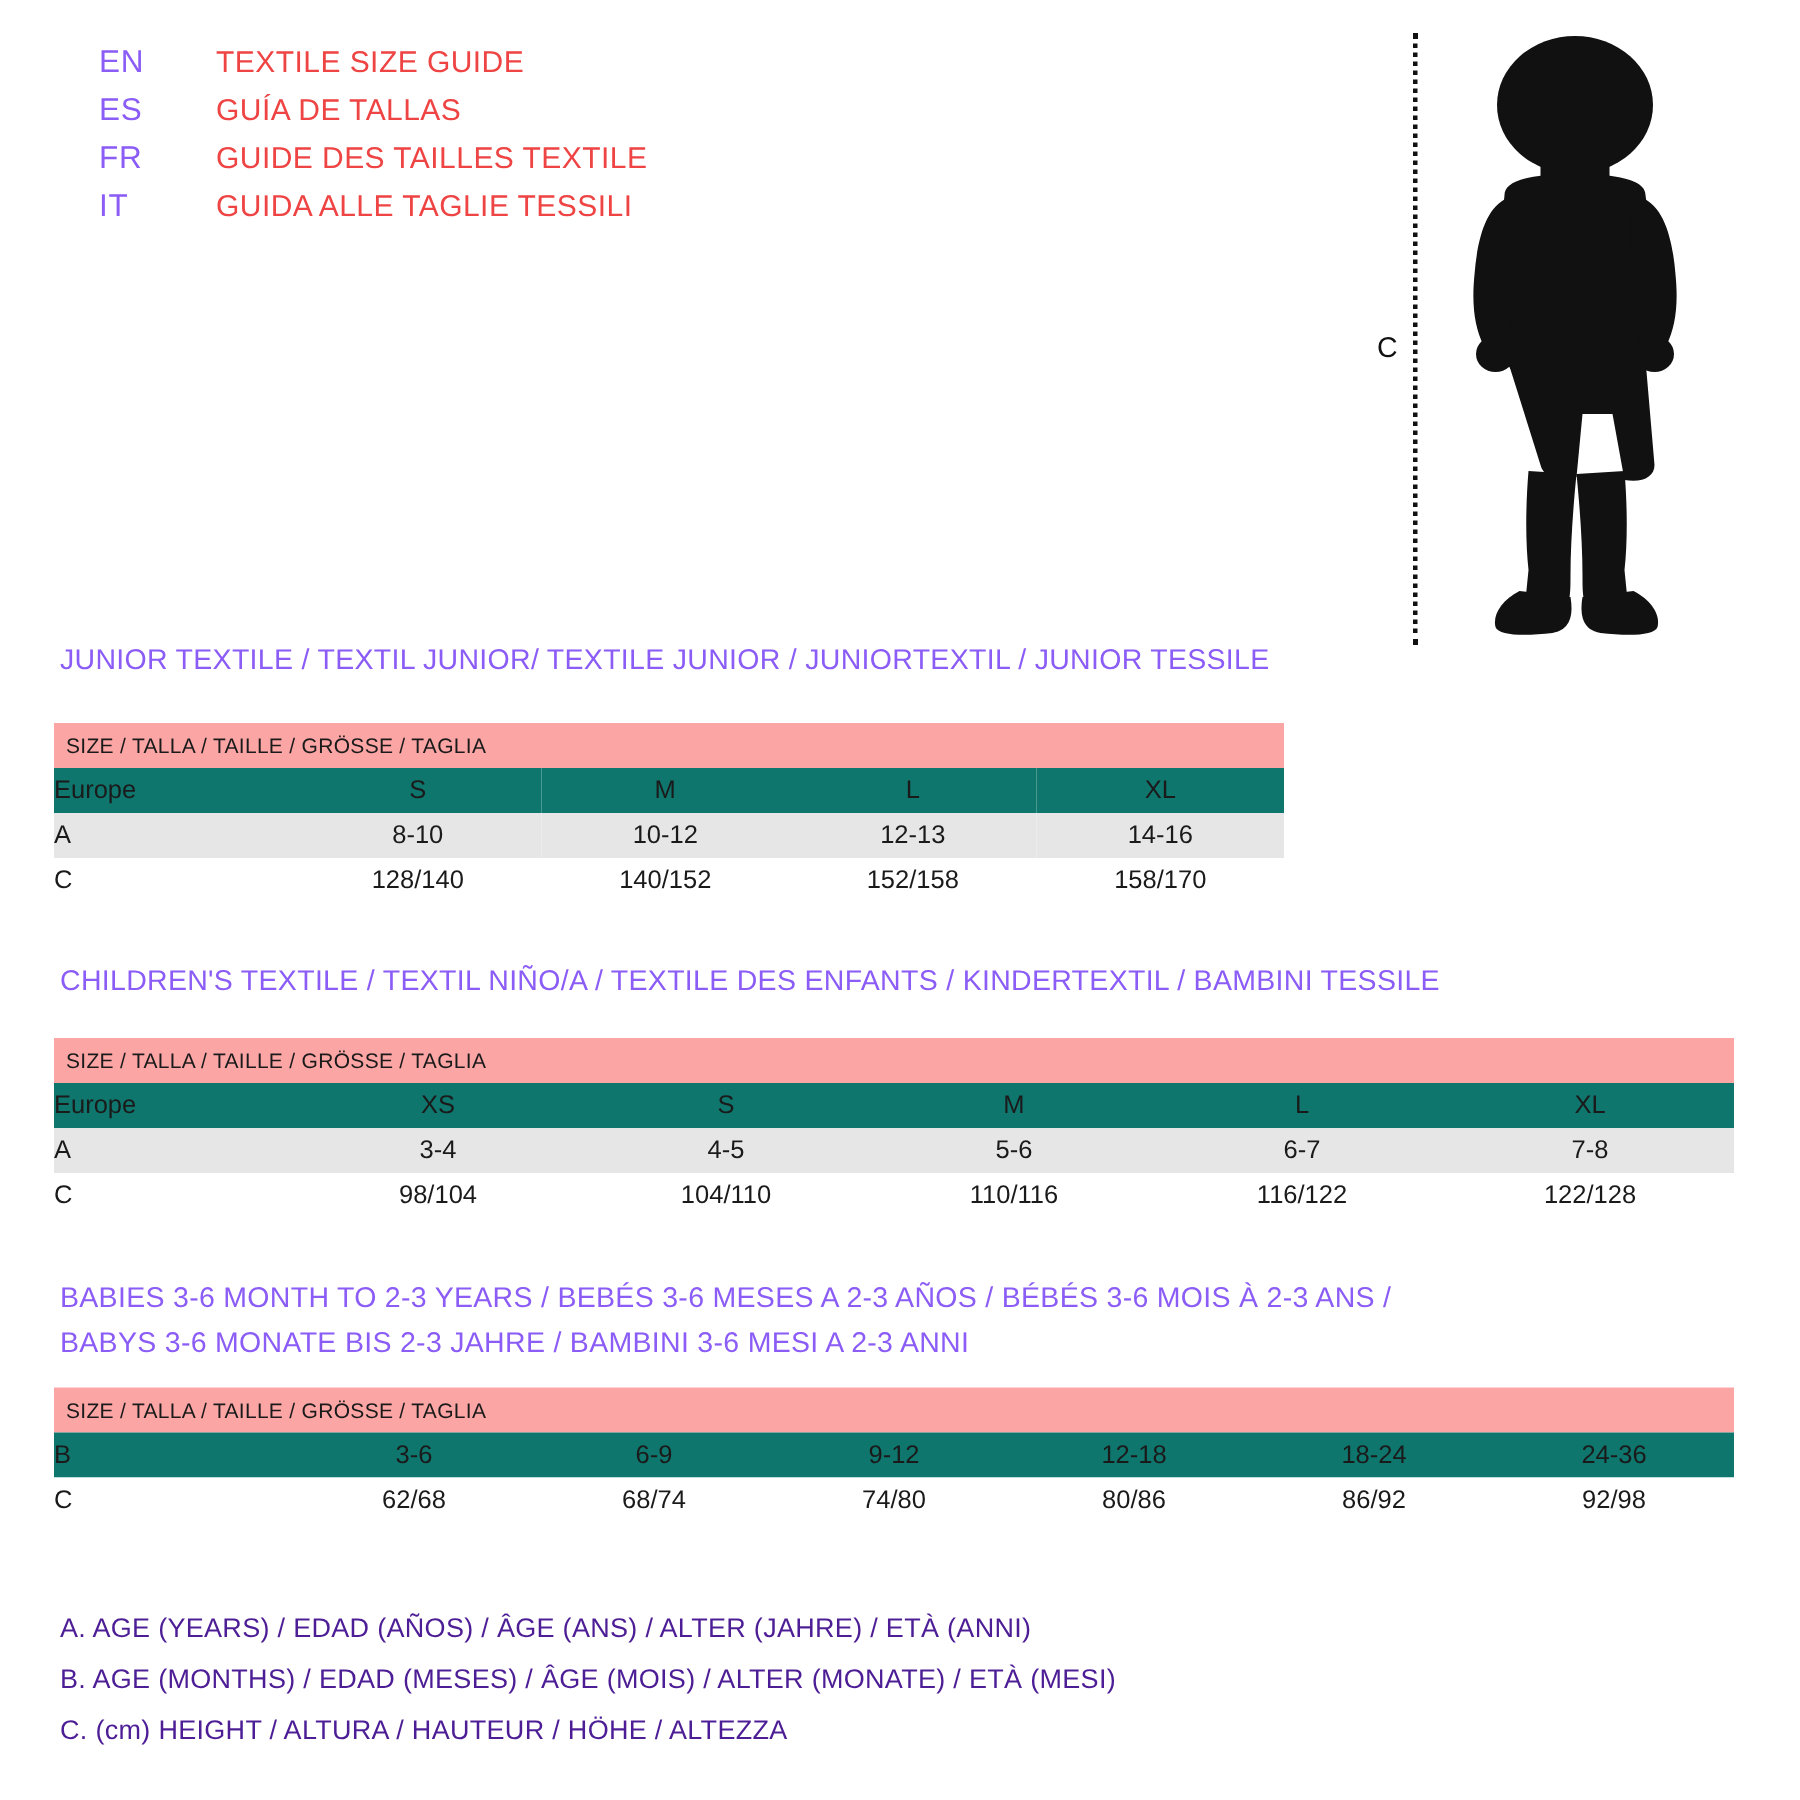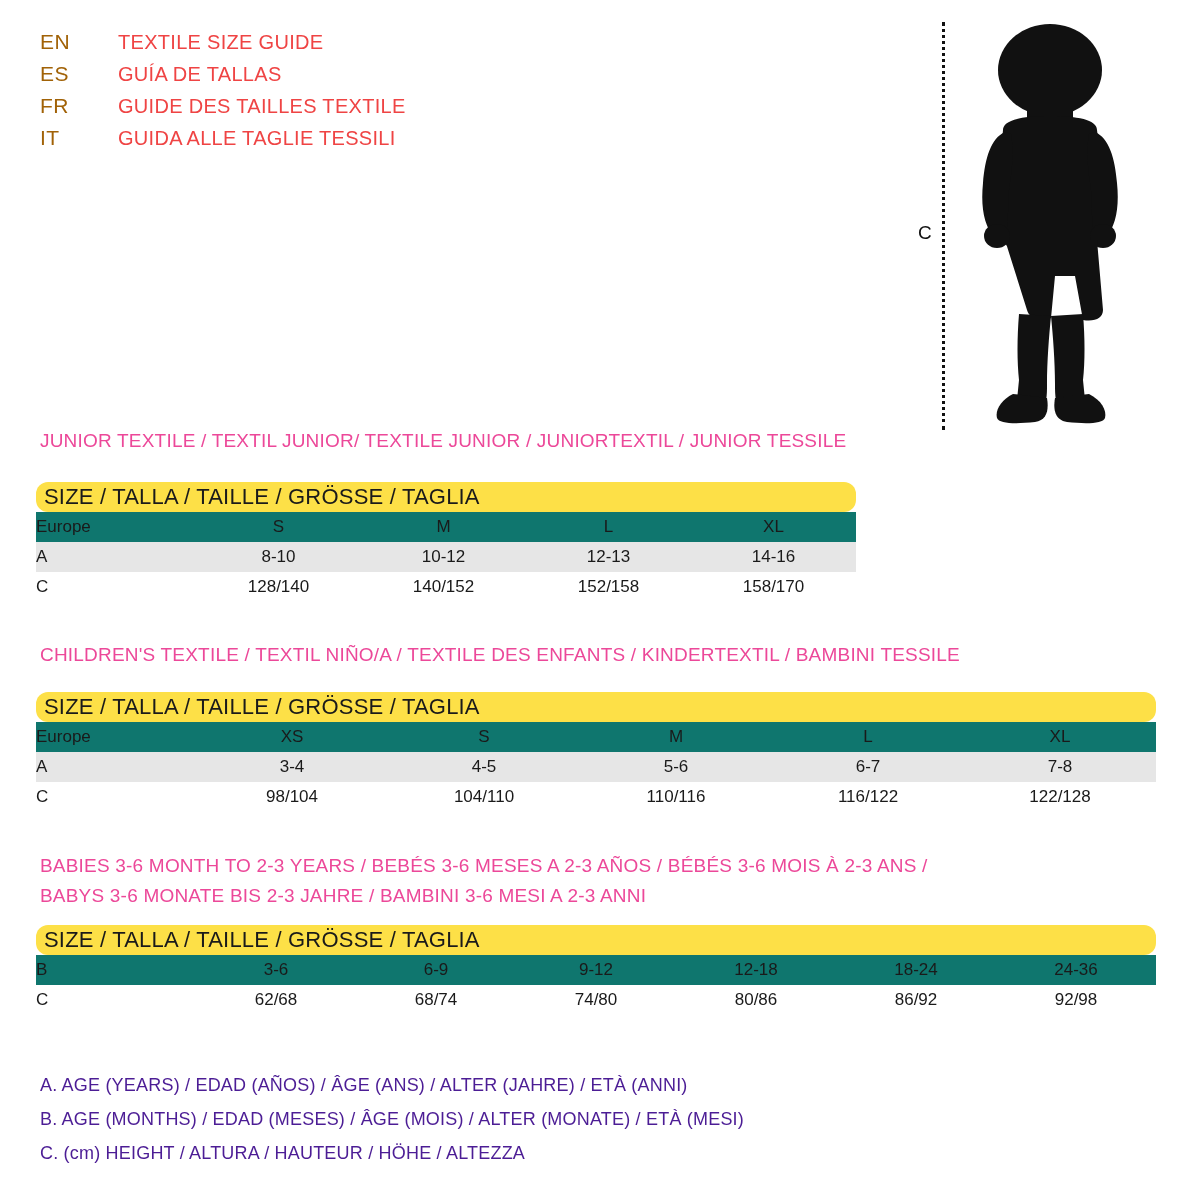--- a/index.html
+++ b/index.html
@@ -30,21 +30,22 @@
   }
   .lang-row {
     display: flex;
     align-items: baseline;
     height: 32px;
   }
   .lang-code {
     width: 78px;
     font-size: 21px;
     letter-spacing: 0.5px;
-    color: #a16207;
+    color: #8b5cf6;
+    margin-left: 26px;
   }
   .lang-title {
     font-size: 20px;
     letter-spacing: 0.3px;
     color: #ef4444;
     text-align: center;
   }
 
   
   .figure-wrap {
@@ -73,41 +74,40 @@
     left: 55px;
     top: 8px;
   }
 
   
   .section-title {
     position: absolute;
     left: 40px;
     font-size: 19px;
     letter-spacing: 0.2px;
-    color: #ec4899;
+    color: #8b5cf6;
     white-space: nowrap;
   }
 
   
   table.size-table {
     position: absolute;
     border-collapse: collapse;
     font-size: 17px;
     color: #1a1a1a;
   }
   table.size-table td {
     padding: 0;
     height: 30px;
     vertical-align: middle;
   }
   .hdr-row td {
-    background: #fde047;
-    font-size: 22px;
+    background: #fca5a5;
+    font-size: 14px;
     height: 28px;
-    border-radius: 12px;
   }
   .hdr-row td.hdr-cell {
     padding-left: 8px;
     letter-spacing: 0.2px;
   }
   .row-light td { background: #0f766e; }
   .row-white td { background: #ffffff; }
   .row-grey  td { background: #e6e6e6; }
   .cell-label {
     padding-left: 8px;

